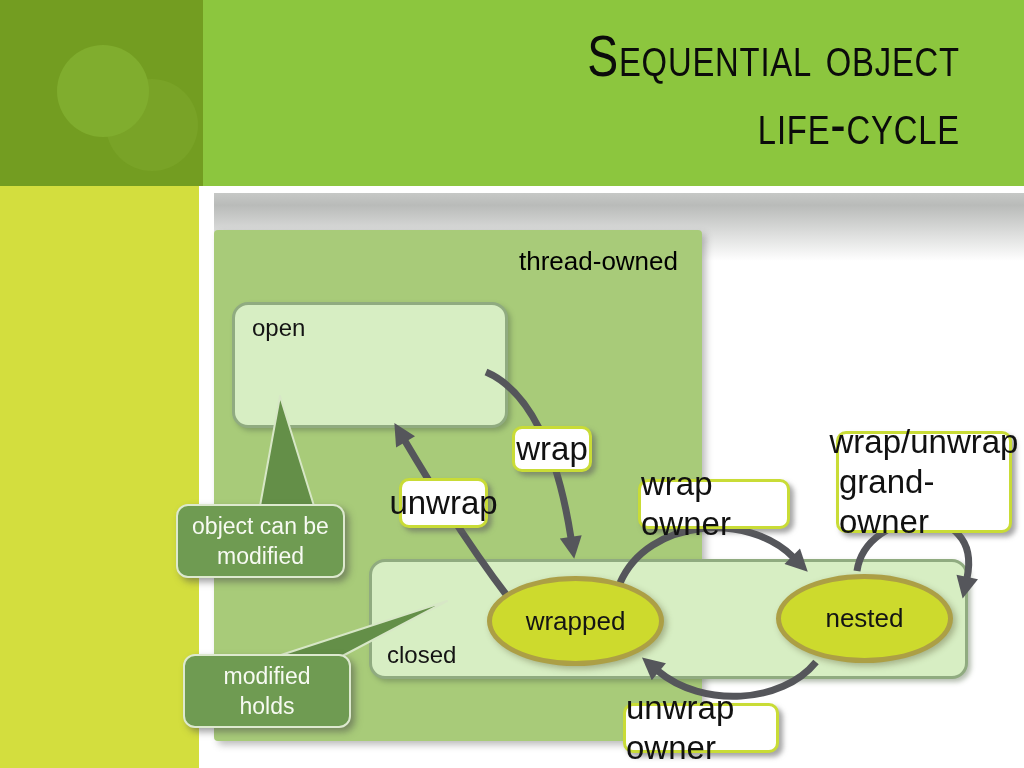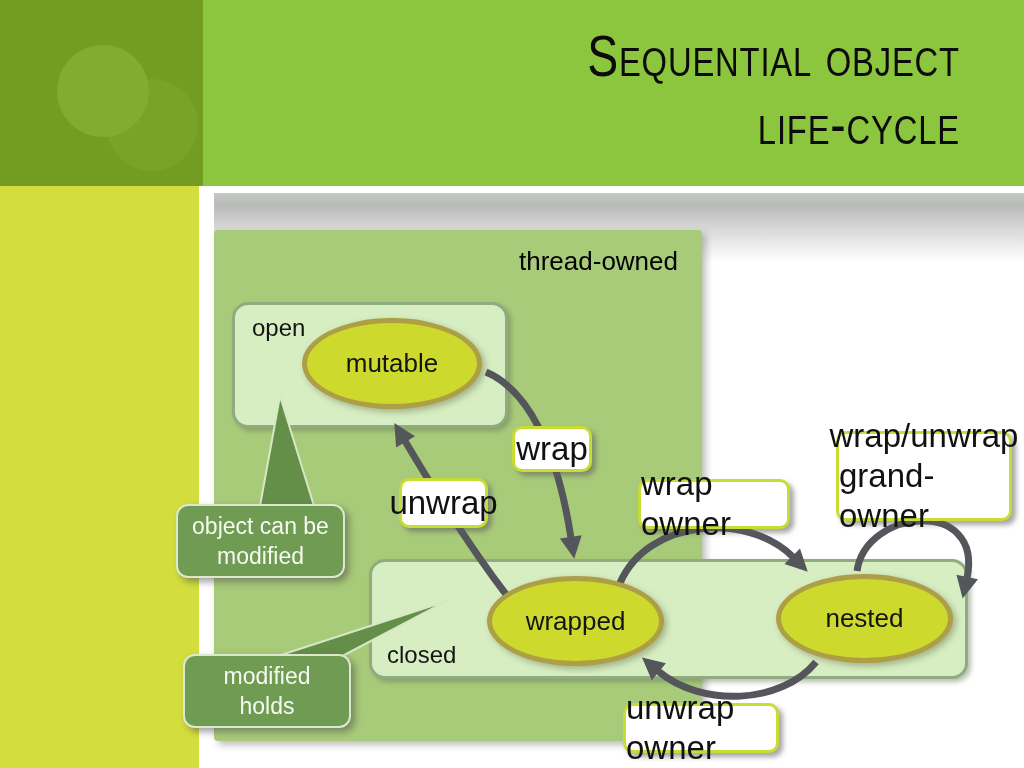--- a/index.html
+++ b/index.html
@@ -123,21 +123,21 @@
     box-shadow: 4px 4px 5px rgba(95,95,95,0.55);
     display: flex; flex-direction: column; align-items: center; justify-content: center;
     font-size: 33px; color: #111111;
     z-index: 6;
     line-height: 1.22;
   }
   .wrap-label         { left: 512px; top: 426px; width: 80px;  height: 46px; }
   .unwrap-label       { left: 399px; top: 478px; width: 89px; height: 50px; }
   .wrap-owner-label   { left: 638px; top: 479px; width: 152px; height: 50px; }
   .unwrap-owner-label { left: 623px; top: 703px; width: 156px; height: 50px; }
-  .grand-owner-label  { left: 836px; top: 431px; width: 176px; height: 90px; }
+  .grand-owner-label  { left: 836px; top: 431px; width: 176px; height: 102px; }
 
   
   .callout {
     position: absolute;
     background: #6f9b52;
     border: 2px solid #dde9cf;
     border-radius: 12px;
     box-shadow: 4px 4px 7px rgba(70,70,70,0.50);
     display: flex; flex-direction: column; align-items: center; justify-content: center;
     font-size: 23px; color: #f7faf2;
@@ -187,23 +187,20 @@
     <polygon class="spike" points="280,396 260,506 314,506"></polygon>
     <polygon class="spike" points="447,601 281,655 329,663"></polygon>
 
     <path class="arrow" d="M 486 372 C 528 390, 557 448, 571 538" marker-end="url(#ah)"></path>
     <path class="arrow" d="M 508 597 C 472 550, 437 495, 405 441" marker-end="url(#ah)"></path>
     <path class="arrow" d="M 620 583 C 648 518, 748 512, 793 557" marker-end="url(#ah)"></path>
     <path class="arrow" d="M 816 662 C 782 704, 702 708, 658 671" marker-end="url(#ah)"></path>
     <path class="arrow" d="M 857 571 C 866 508, 984 498, 967 578" marker-end="url(#ah)"></path>
   </svg>
 
-  <div class="state-ellipse mutable-ellipse">
-    <span>mutable</span>
-  </div>
   <div class="state-ellipse wrapped-ellipse">
     <span>wrapped</span>
   </div>
   <div class="state-ellipse nested-ellipse">
     <span>nested</span>
   </div>
 
   <div class="transition-label wrap-label">
     <span>wrap</span>
   </div>

